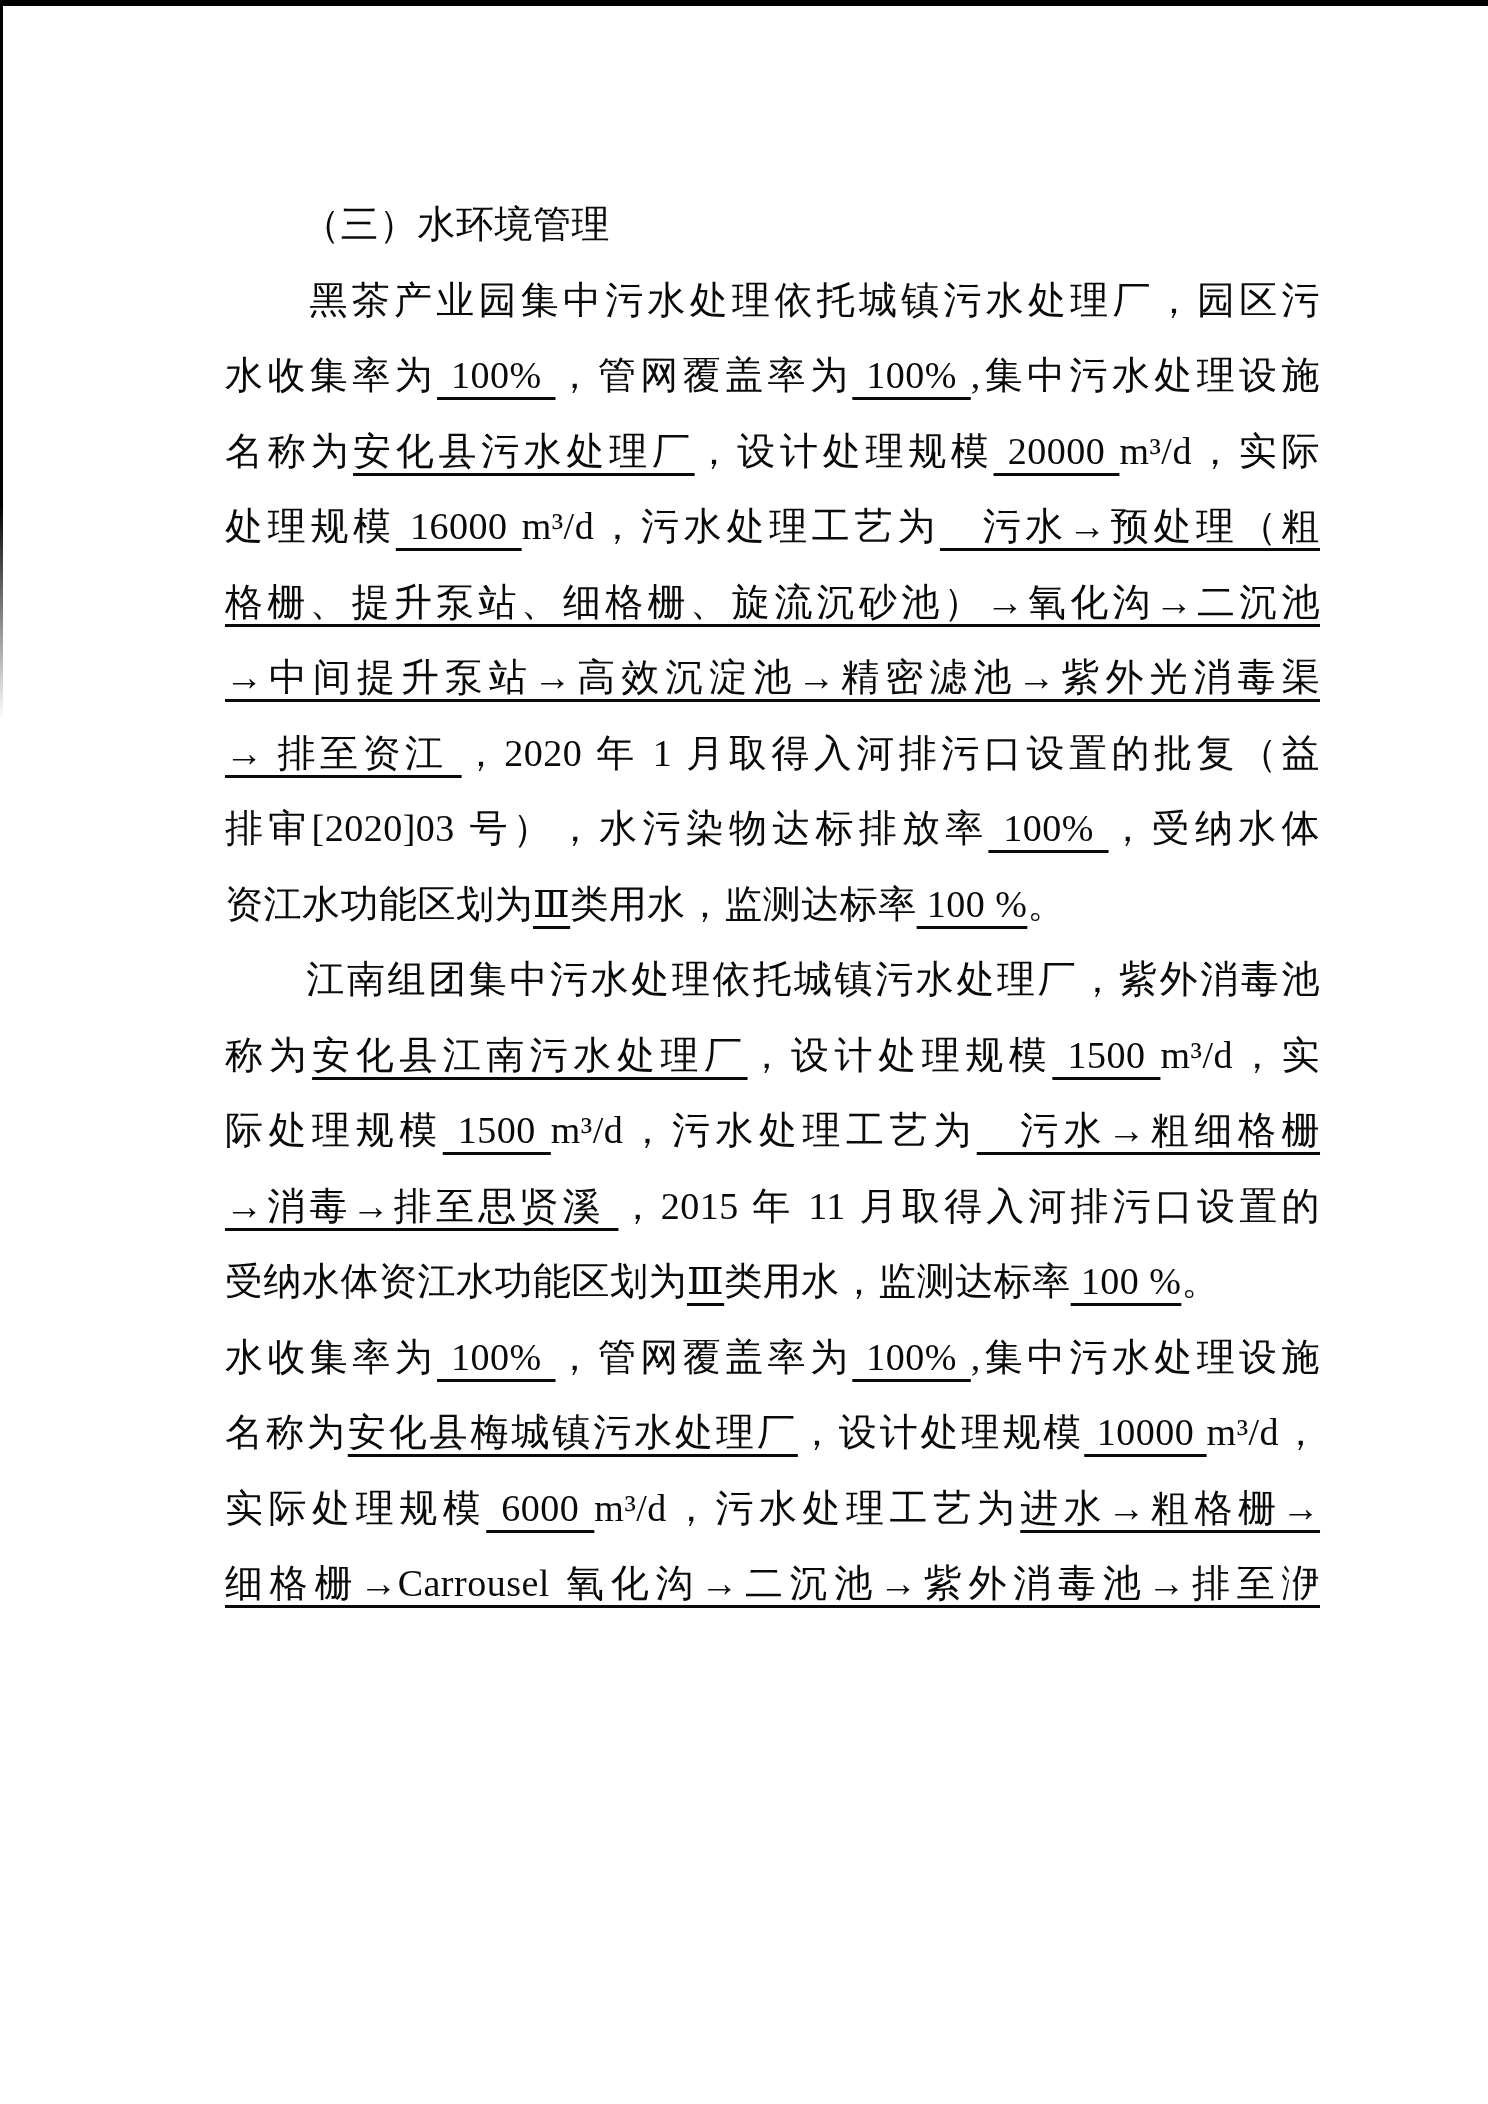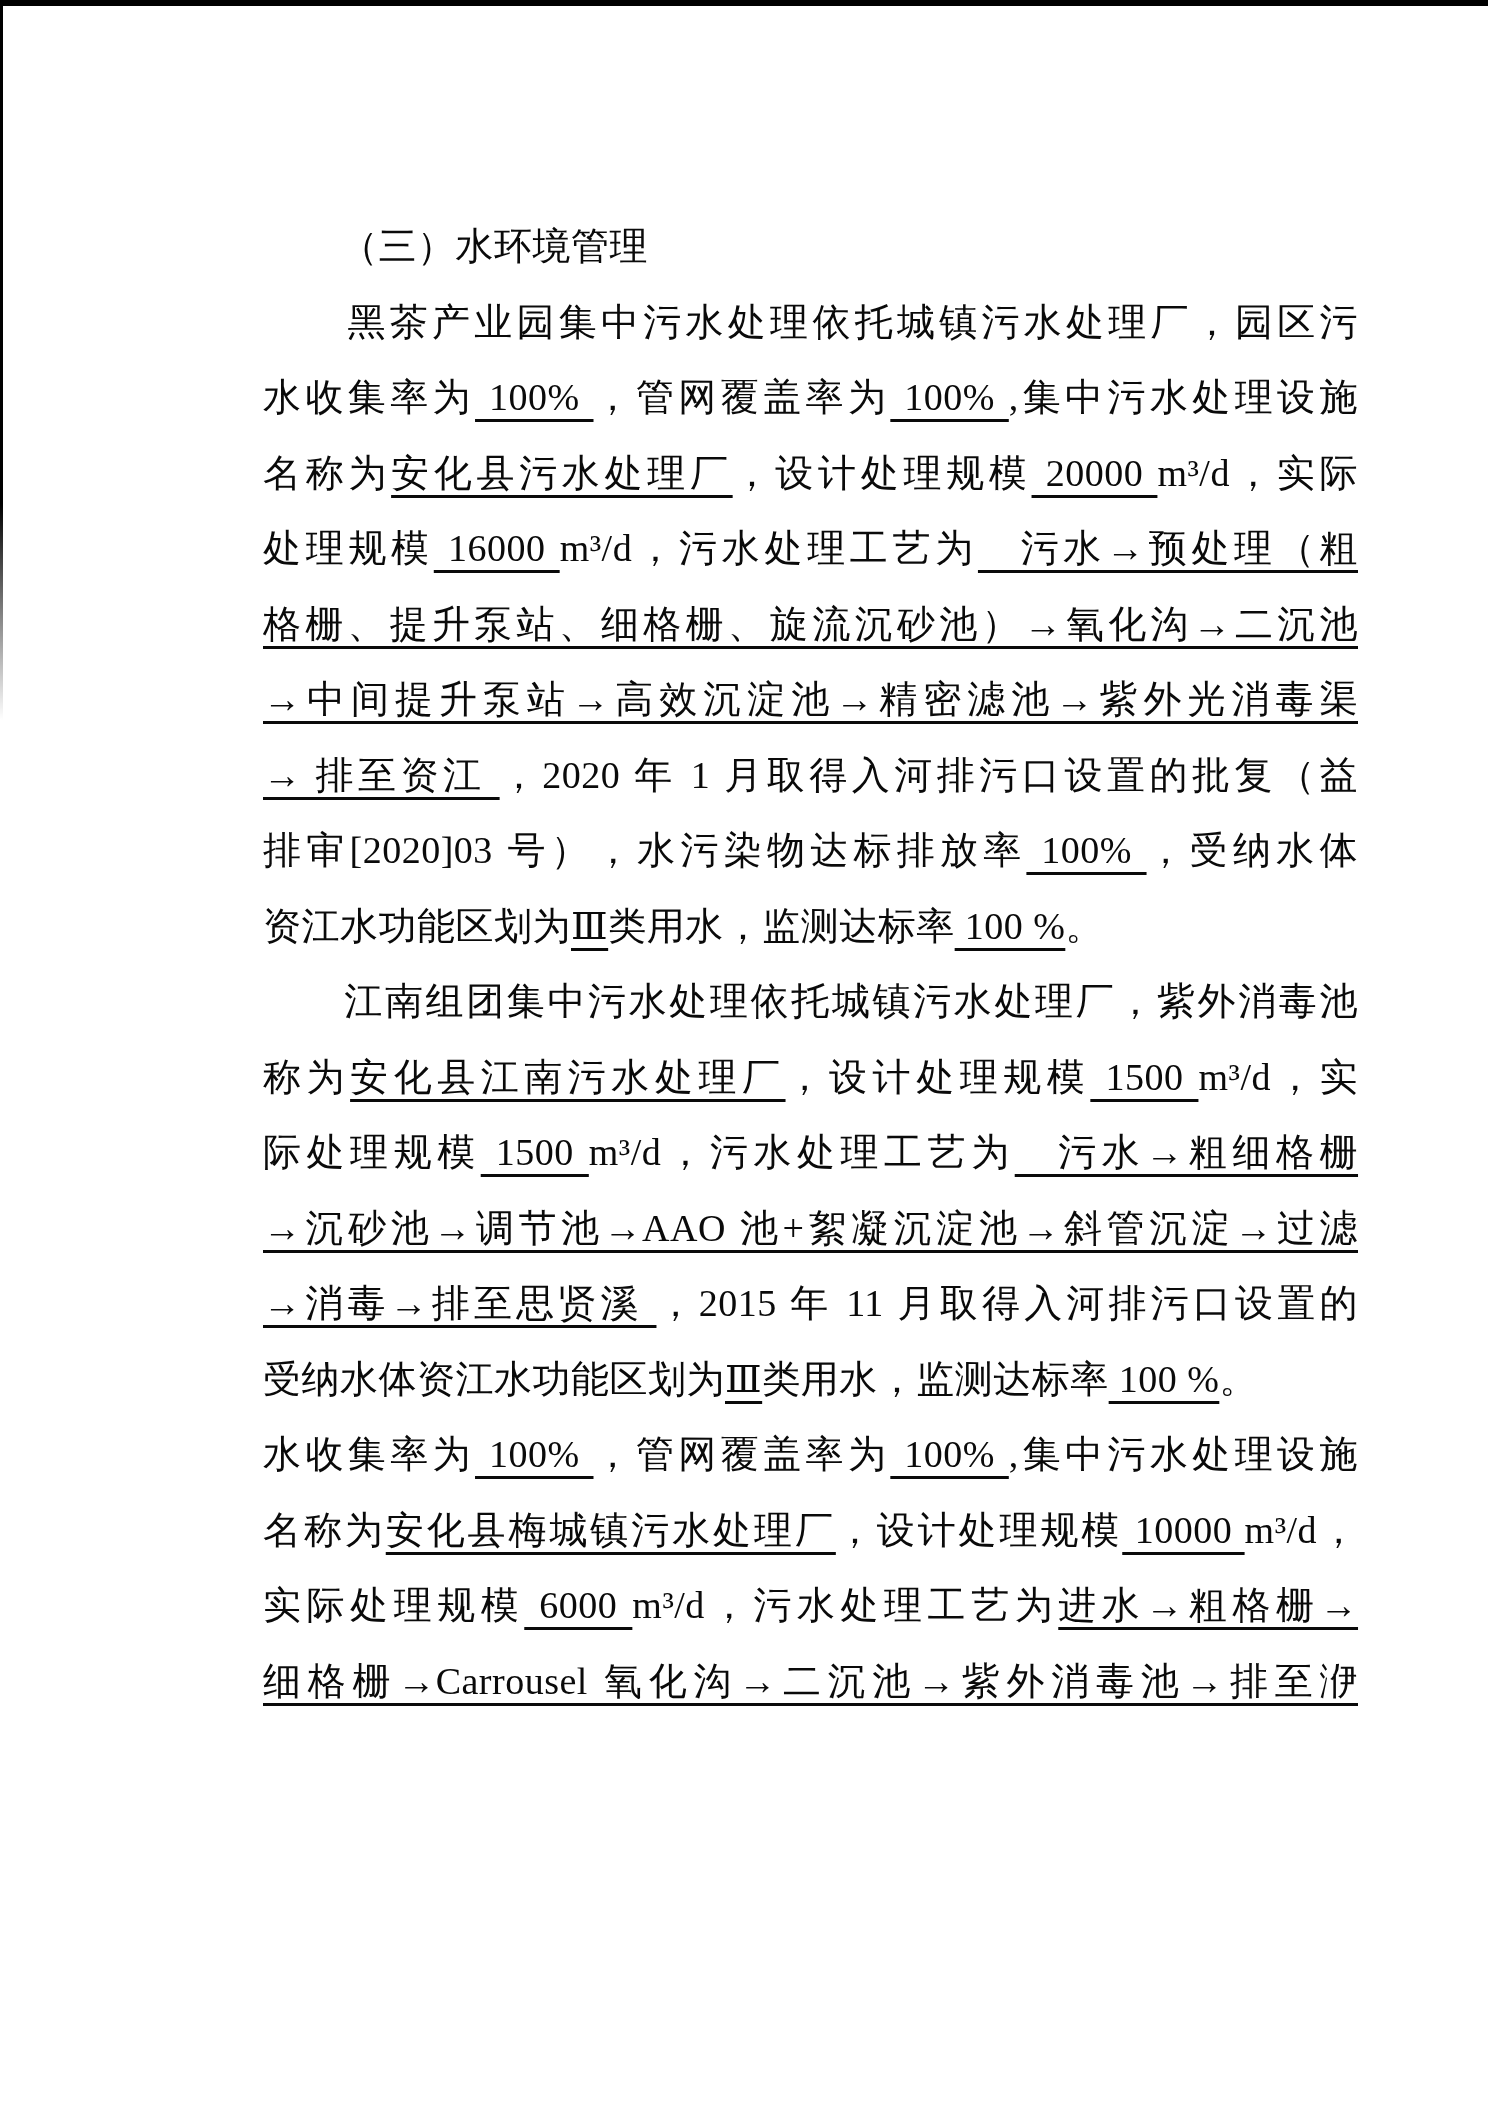--- a/index.html
+++ b/index.html
@@ -16,21 +16,21 @@
     position:absolute;left:0;top:0;width:1488px;height:6px;
     background:#000;
   }
   .scan-left-line{
     position:absolute;left:0;top:0;width:3px;height:720px;
     background:linear-gradient(to bottom,#000 0%,#000 70%,rgba(0,0,0,0) 100%);
   }
   
   .doc-body{
     position:absolute;
-    left:225px;top:209px;width:1095px;margin-left:38px;
+    left:225px;top:187px;width:1095px;
   }
   .line{
     height:75.5px;
     line-height:75.5px;
     font-size:38px;
     letter-spacing:0.5px;
     text-align:justify;
     text-align-last:justify;
     white-space:nowrap;
     color:#0a0a0a;
@@ -58,20 +58,19 @@
     <div class="line"><span>名称为</span><span class="u">安化县污水处理厂</span><span>，设计处理规模</span><span class="u">&nbsp;20000&nbsp;</span><span>m³/d，实际</span></div>
     <div class="line"><span>处理规模</span><span class="u">&nbsp;16000&nbsp;</span><span>m³/d，污水处理工艺为</span><span class="u">　污水→预处理（粗</span></div>
     <div class="line"><span class="u">格栅、提升泵站、细格栅、旋流沉砂池）→氧化沟→二沉池</span></div>
     <div class="line"><span class="u">→中间提升泵站→高效沉淀池→精密滤池→紫外光消毒渠</span></div>
     <div class="line"><span class="u">→ 排至资江&nbsp;</span><span>，2020 年 1 月取得入河排污口设置的批复（益</span></div>
     <div class="line"><span>排审[2020]03 号），水污染物达标排放率</span><span class="u">&nbsp;100%&nbsp;</span><span>，受纳水体</span></div>
     <div class="line line-end"><span>资江水功能区划为</span><span class="u">Ⅲ</span><span>类用水，监测达标率</span><span class="u">&nbsp;100 %</span><span>。</span></div>
     <div class="line"><span>　　江南组团集中污水处理依托城镇污水处理厂，紫外消毒池</span></div>
     <div class="line"><span>称为</span><span class="u">安化县江南污水处理厂</span><span>，设计处理规模</span><span class="u">&nbsp;1500&nbsp;</span><span>m³/d，实</span></div>
     <div class="line"><span>际处理规模</span><span class="u">&nbsp;1500&nbsp;</span><span>m³/d，污水处理工艺为</span><span class="u">　污水→粗细格栅</span></div>
-    <div class="line"><span class="u">→沉砂池→调节池→AAO 池+絮凝沉淀池→斜管沉淀→过滤</span></div>
     <div class="line"><span class="u">→消毒→排至思贤溪&nbsp;</span><span>，2015 年 11 月取得入河排污口设置的</span></div>
     <div class="line line-end"><span>受纳水体资江水功能区划为</span><span class="u">Ⅲ</span><span>类用水，监测达标率</span><span class="u">&nbsp;100 %</span><span>。</span></div>
     <div class="line"><span>水收集率为</span><span class="u">&nbsp;100%&nbsp;</span><span>，管网覆盖率为</span><span class="u">&nbsp;100%&nbsp;</span><span>,集中污水处理设施</span></div>
     <div class="line"><span>名称为</span><span class="u">安化县梅城镇污水处理厂</span><span>，设计处理规模</span><span class="u">&nbsp;10000&nbsp;</span><span>m³/d，</span></div>
     <div class="line"><span>实际处理规模</span><span class="u">&nbsp;6000&nbsp;</span><span>m³/d，污水处理工艺为</span><span class="u">进水→粗格栅→</span></div>
     <div class="line"><span class="u">细格栅→Carrousel 氧化沟→二沉池→紫外消毒池→排至洢</span></div>
   </div>
 
 </body></html>

